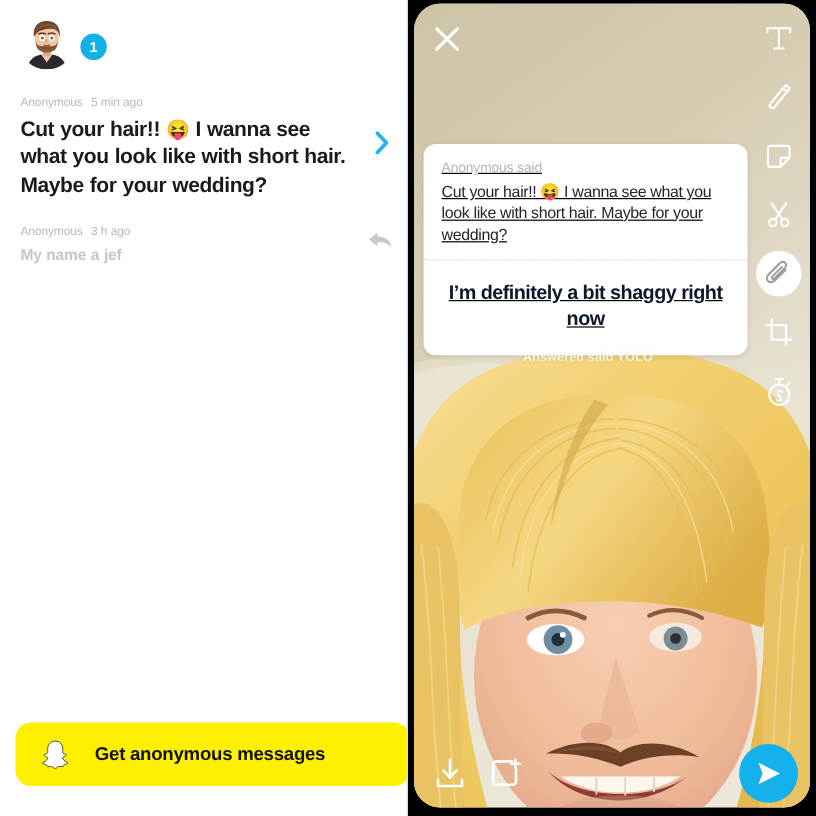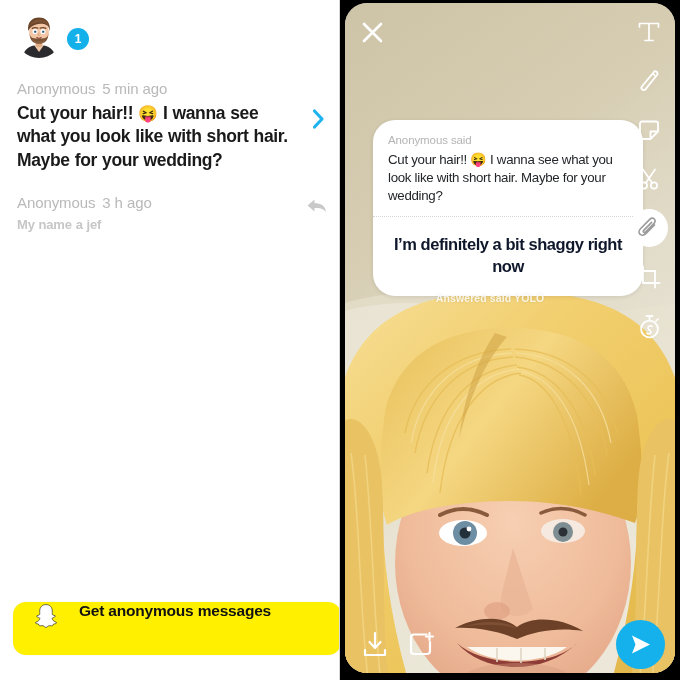--- a/index.html
+++ b/index.html
@@ -70,21 +70,21 @@
     left: 0;
     right: 0;
   }
 
   .msg-item {
     position: relative;
     padding: 8px 40px 8px 17px;
   }
 
   .msg-meta {
-    font-size: 15px;
+    font-size: 10px;
     color: #b9b9b9;
     margin-bottom: 5px;
     letter-spacing: -0.1px;
   }
   .msg-meta .who { margin-right: 7px; }
 
   .msg-body {
     font-size: 17.5px;
     line-height: 1.33;
     font-weight: bold;
@@ -118,21 +118,21 @@
   
   .snap-banner {
     position: absolute;
     left: 13px;
     bottom: 25px;
     width: 328px;
     height: 53px;
     background: #fff000;
     border-radius: 13px;
     display: flex;
-    align-items: flex-start;
+    align-items: center;
     box-shadow: 0 0 0 0.5px rgba(0,0,0,0.04);
   }
   .snap-ghost {
     width: 28px;
     height: 28px;
     margin-left: 19px;
     flex: 0 0 auto;
   }
   .snap-label {
     margin-left: 19px;
@@ -198,27 +198,28 @@
     width: 38px;
     height: 38px;
     border-radius: 50%;
     background: #ffffff;
   }
   .tool svg { position: relative; z-index: 2; }
 
   
   .answer-card {
     position: absolute;
-    left: 33px;
+    left: 13px;
     top: 120px;
     width: 270px;
     background: #ffffff;
-    border-radius: 22px;
+    border-radius: 10px;
     z-index: 5;
     box-shadow: 0 1px 4px rgba(0,0,0,0.10);
+    text-decoration: underline;
   }
   .card-q {
     padding: 14px 15px 12px 15px;
     border-bottom: 1px dotted #d5d5d5;
   }
   .card-said {
     font-size: 11.5px;
     color: #b4b4b4;
     margin-bottom: 5px;
     letter-spacing: -0.1px;

